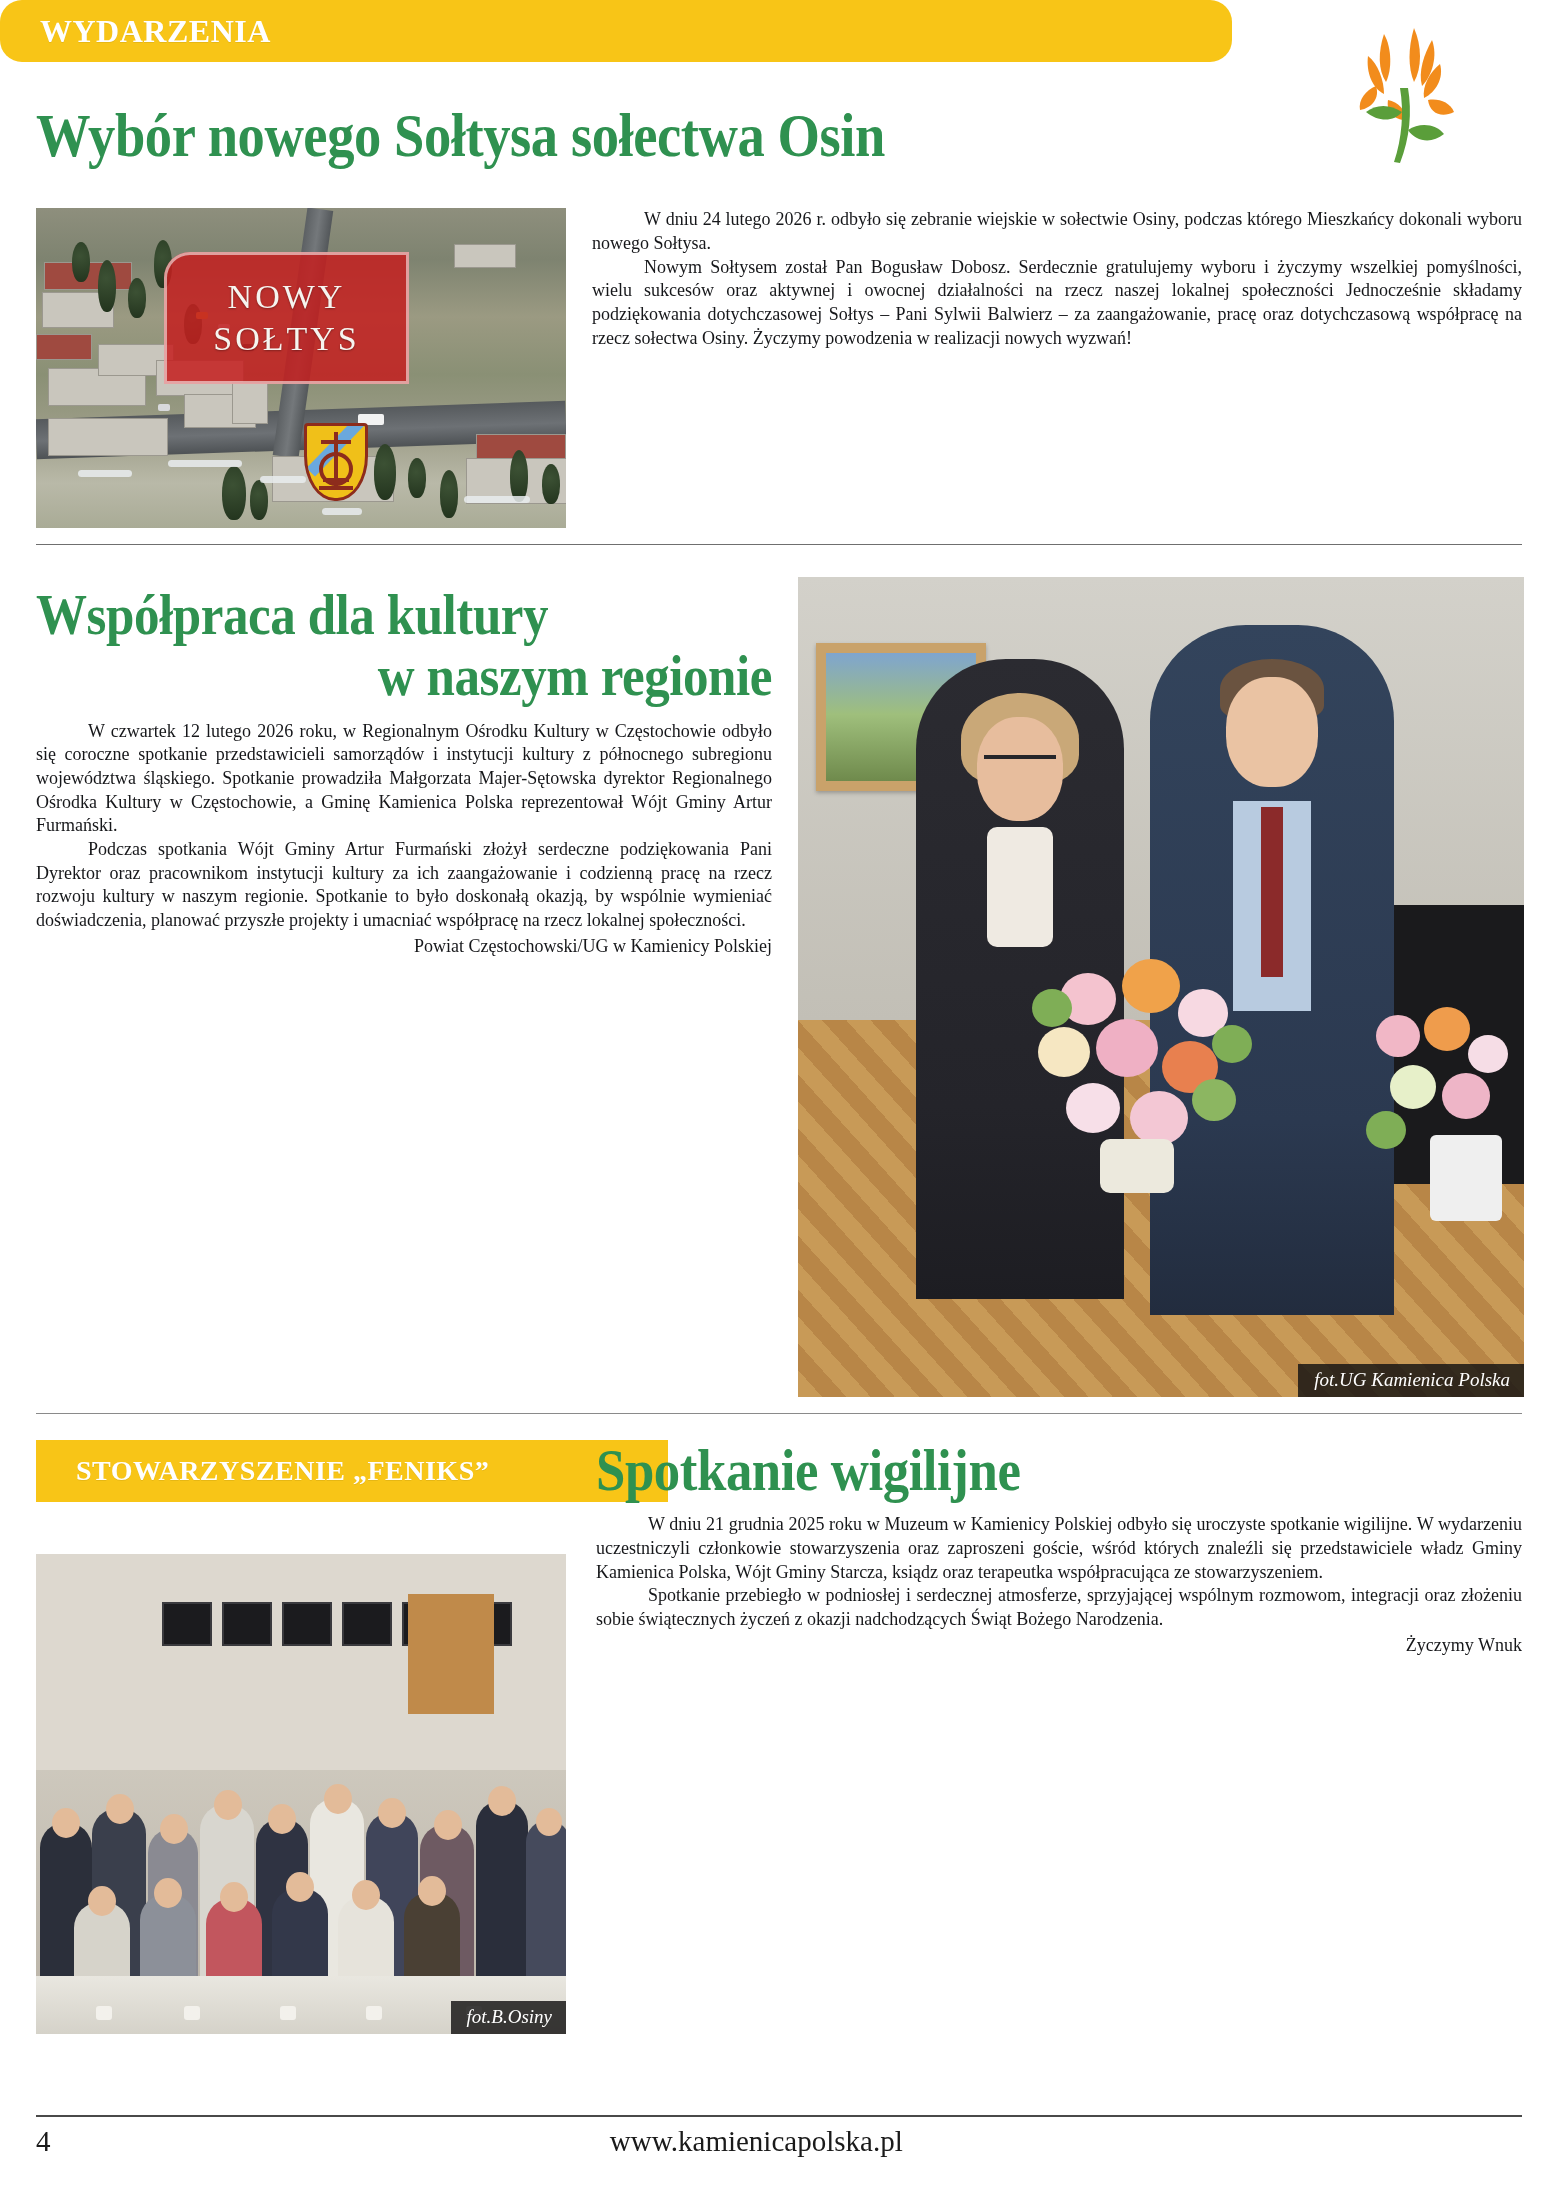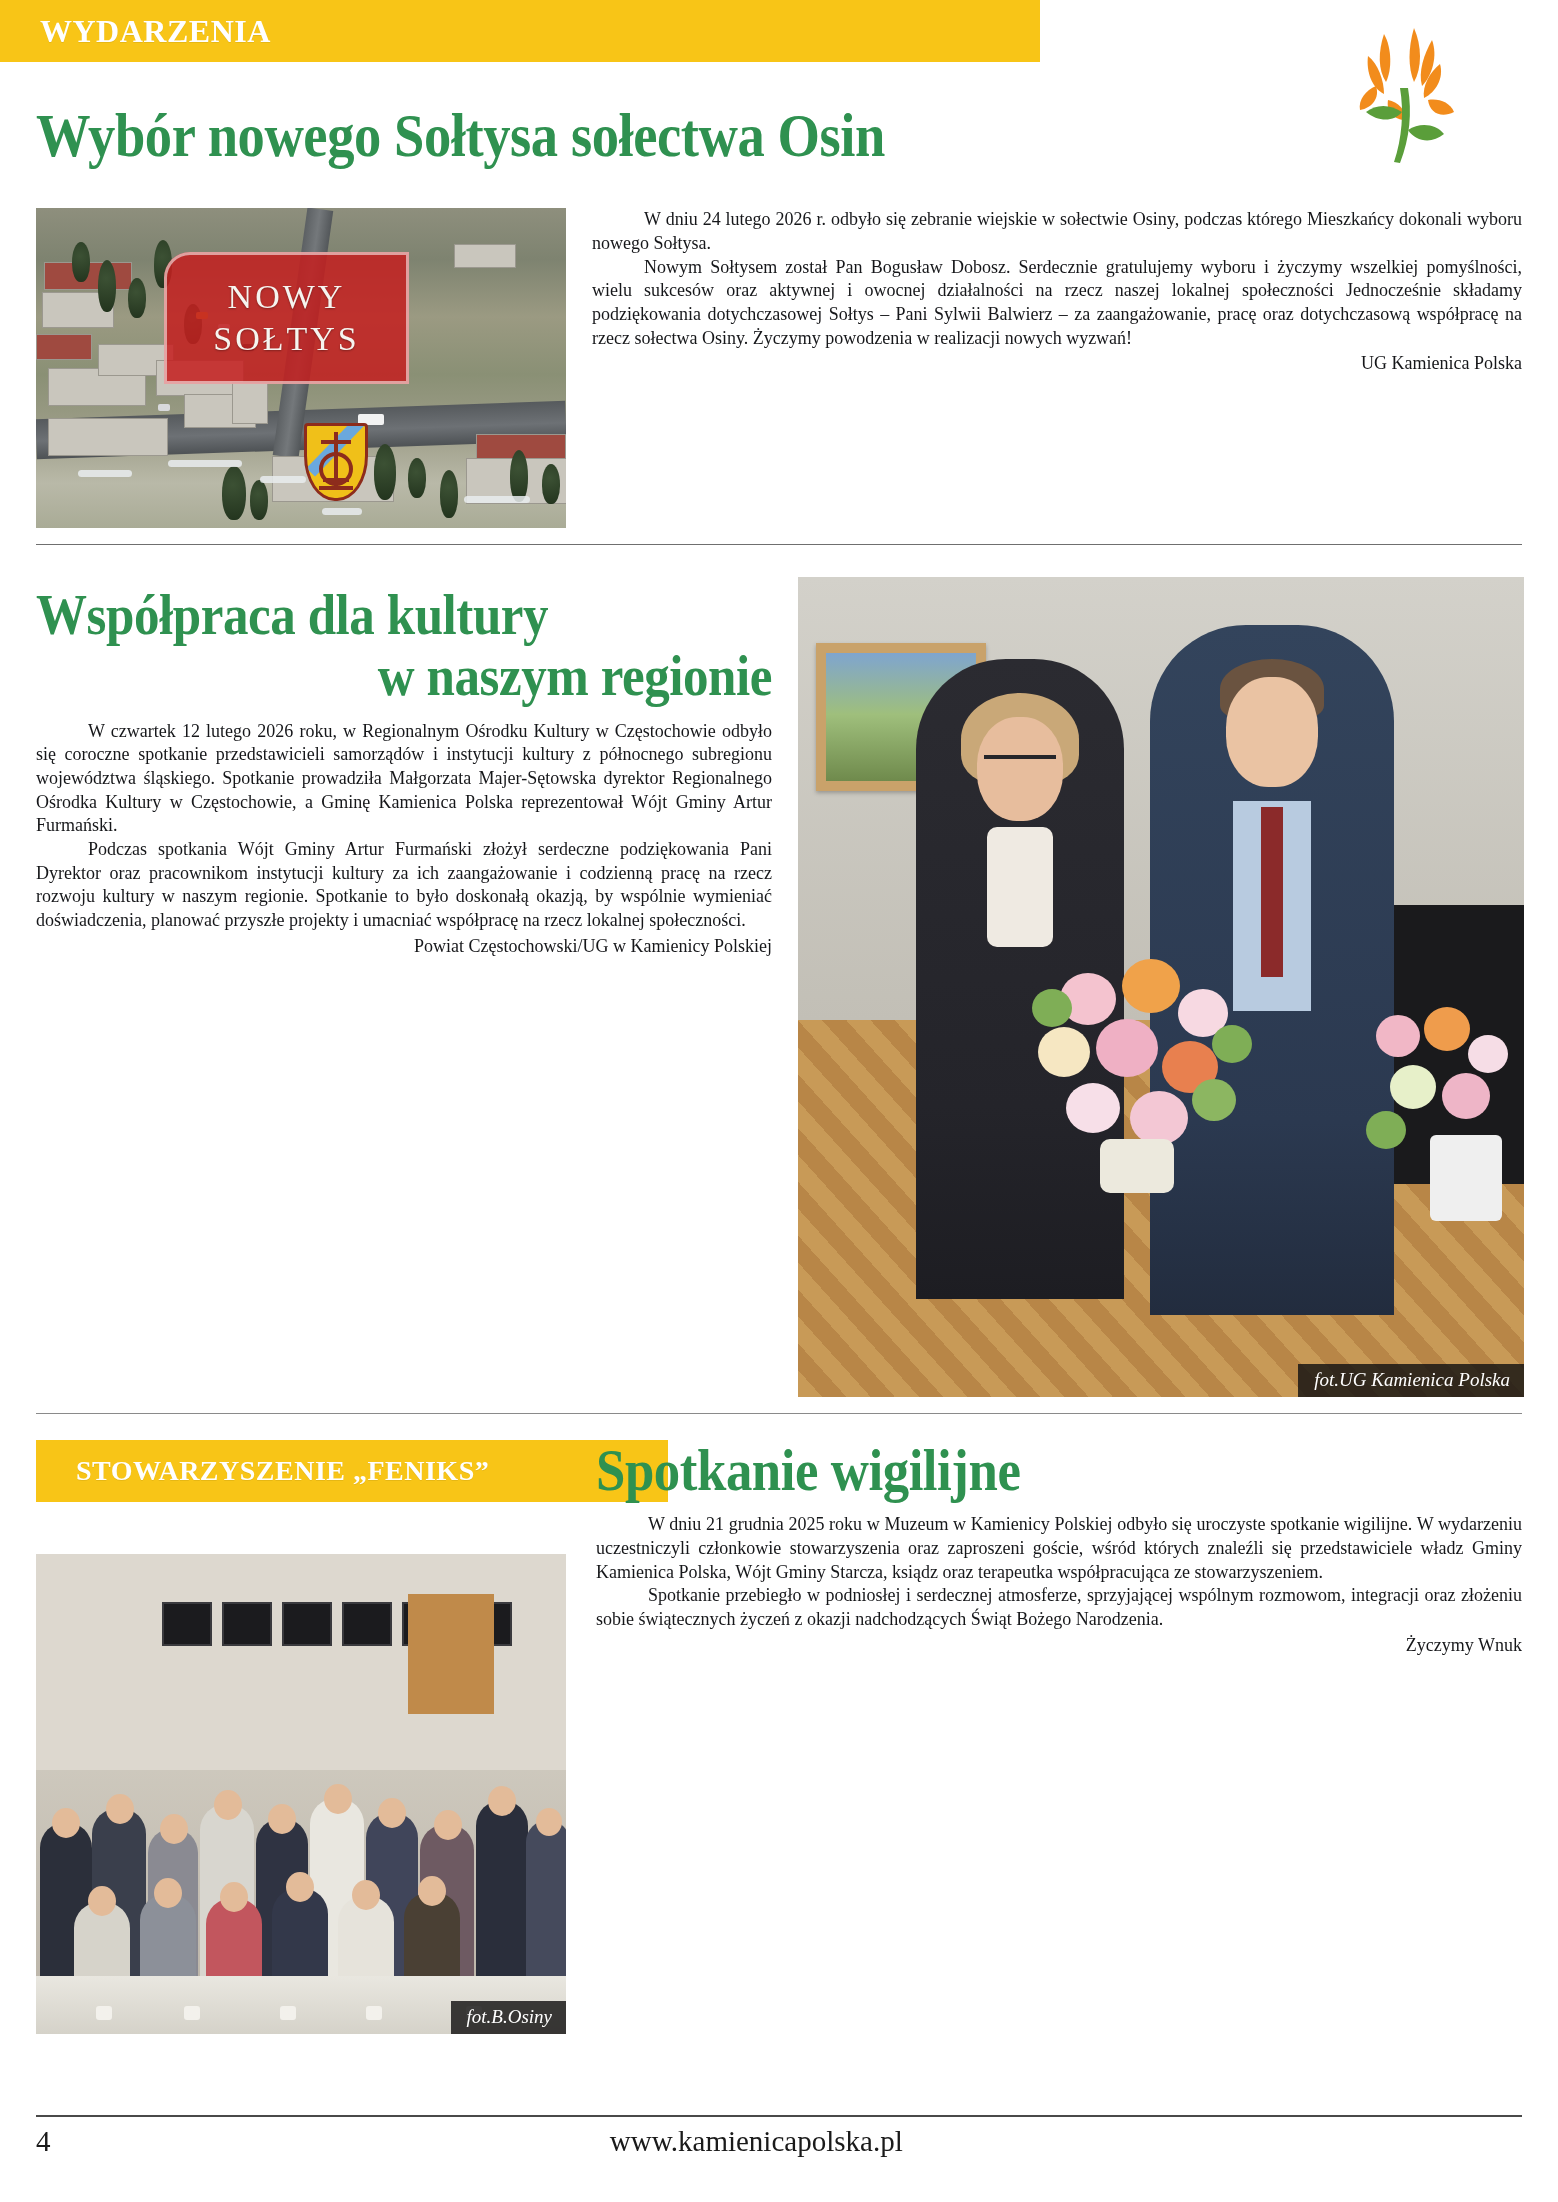--- a/index.html
+++ b/index.html
@@ -19,21 +19,21 @@
   }
 
   
   .banner{
     background:#f8c517;
     height:62px;
     display:flex;align-items:center;
     padding-left:40px;
     box-sizing:border-box;
   }
-  .banner-wide{width:1040px;margin-left:-36px;}
+  .banner-wide{width:1232px;margin-left:-36px;border-radius:22px;}
   .banner-label{
     color:#ffffff;
     font-family:"Liberation Serif", serif;
     font-weight:bold;
     font-size:32px;
     letter-spacing:.5px;
     text-shadow:0 1px 0 rgba(0,0,0,.07);
   }
 
   
@@ -372,21 +372,20 @@
             <div class="bar" style="top:14px;width:30px;"></div>
             <div class="bar" style="top:52px;width:26px;"></div>
             <div class="bar" style="top:60px;width:34px;"></div>
           </div>
         </div>
       </div>
 
       <div class="col body-txt">
         <p>W dniu 24 lutego 2026 r. odbyło się zebranie wiejskie w sołectwie Osiny, podczas którego Mieszkańcy dokonali wyboru nowego Sołtysa.</p>
         <p>Nowym Sołtysem został Pan Bogusław Dobosz. Serdecznie gratulujemy wyboru i życzymy wszelkiej pomyślności, wielu sukcesów oraz aktywnej i owocnej działalności na rzecz naszej lokalnej społeczności Jednocześnie składamy podziękowania dotychczasowej Sołtys – Pani Sylwii Balwierz – za zaangażowanie, pracę oraz dotychczasową współpracę na rzecz sołectwa Osiny. Życzymy powodzenia w realizacji nowych wyzwań!</p>
-        <p class="sig">UG Kamienica Polska</p>
       </div>
     </div>
   </div>
 
   <hr class="rule">
 
   <div class="art2">
     <div class="col">
       <h2 class="headline" style="font-size:58px;margin:18px 0 0 0;">Współpraca dla kultury</h2>
       <h2 class="headline r" style="font-size:58px;margin:2px 0 14px 0;">w naszym regionie</h2>

